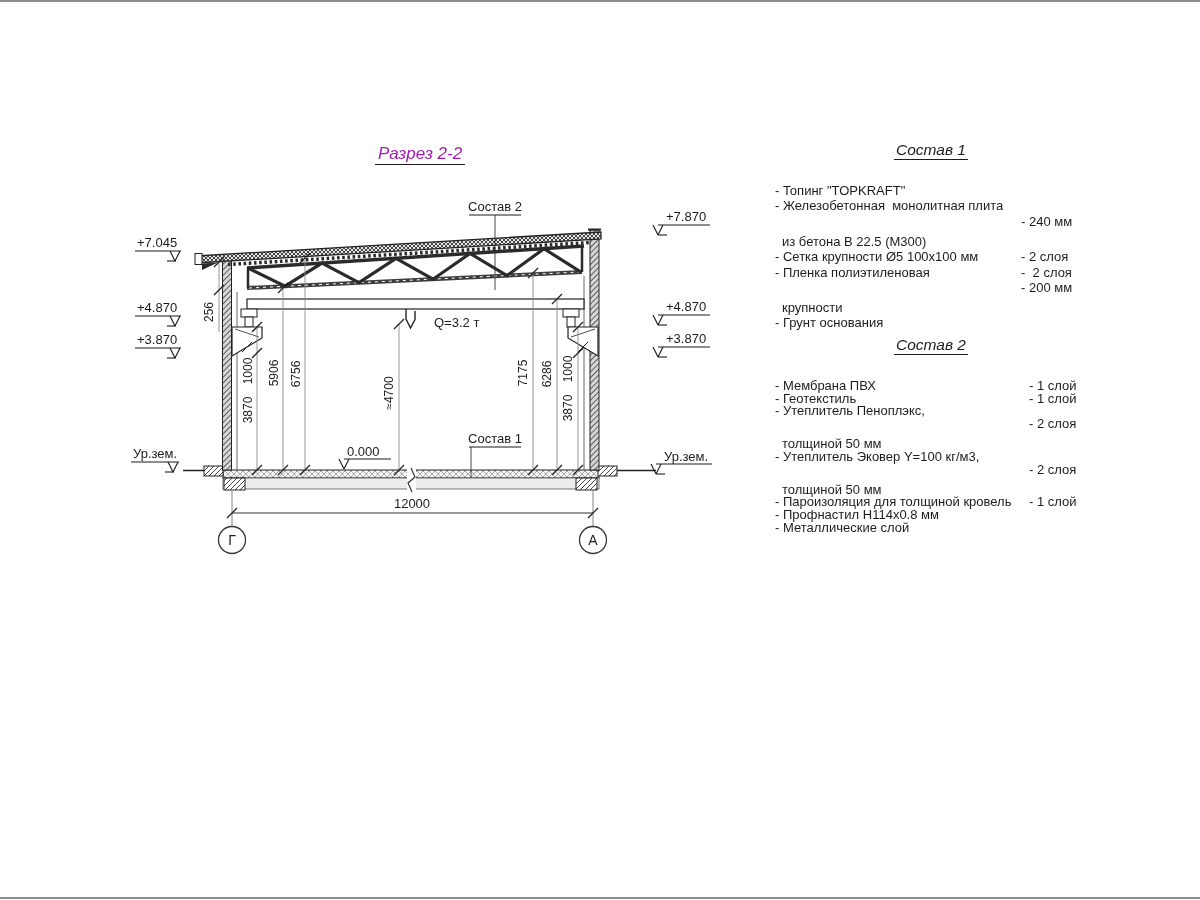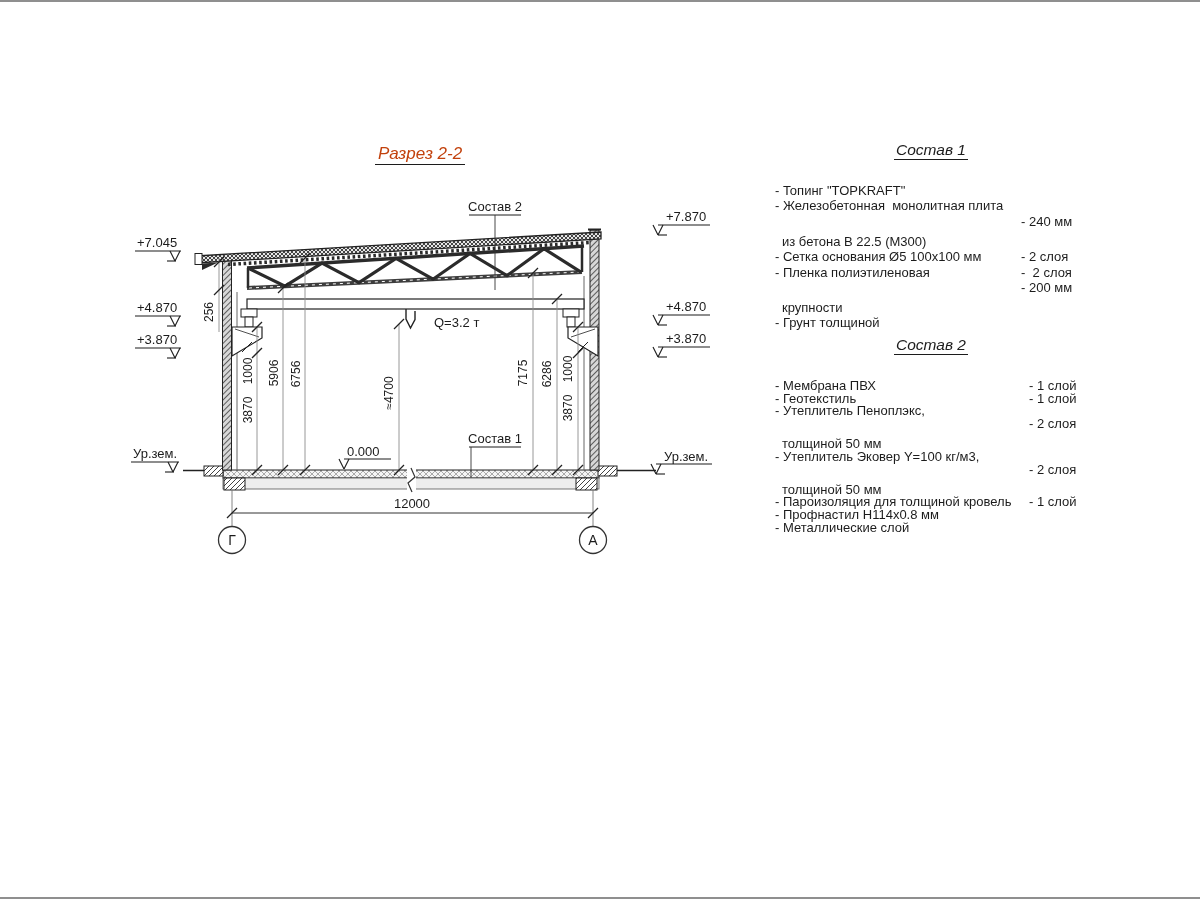--- a/index.html
+++ b/index.html
@@ -3,21 +3,21 @@
 <meta charset="utf-8">
 <style>
   html,body{margin:0;padding:0;background:#fff;width:1200px;height:900px;overflow:hidden;
     font-family:"Liberation Sans",sans-serif;}
   .page-edge{position:absolute;left:0;width:1200px;height:2px;background:#8f8f8f;}
   #edge-top{top:0;}
   #edge-bottom{top:897px;}
   #stage{position:relative;width:1200px;height:900px;}
   #drawing-svg{position:absolute;left:0;top:0;}
   #main-title{position:absolute;left:330px;top:144px;width:180px;text-align:center;
-    font-style:italic;font-size:17px;color:#c2410c;}
+    font-style:italic;font-size:17px;color:#a21caf;}
   #main-title span{border-bottom:1.5px solid #1c1c1c;padding:0 3px 1px;}
   .sostav{position:absolute;color:#1c1c1c;}
   #sostav1{left:775px;top:141px;width:312px;}
   #sostav2{left:775px;top:336px;width:312px;}
   .sostav-title{text-align:center;font-style:italic;font-size:15.5px;margin:0 0 24px 0;}
   #sostav2 .sostav-title{margin-bottom:26px;}
   .sostav-title span{border-bottom:1.2px solid #1c1c1c;padding:0 2px 1px;}
   .li-row{display:flex;font-size:13px;line-height:15.4px;white-space:pre;}
   #sostav2 .li-row{line-height:12.7px;}
   .li-row .v{margin-left:auto;width:66px;}
@@ -255,24 +255,24 @@
     <span>Разрез 2-2</span>
   </div>
 
   <div id="sostav1" class="sostav">
     <div class="sostav-title">
       <span>Состав 1</span>
     </div>
     <div class="li-row"><span class="t">- Топинг "TOPKRAFT"</span><span class="v"></span></div>
     <div class="li-row"><span class="t">- Железобетонная  монолитная плита</span><span class="v"></span></div>
     <div class="li-row cont"><span class="t">из бетона В 22.5 (М300)</span><span class="v">- 240 мм</span></div>
-    <div class="li-row"><span class="t">- Сетка основания Ø5 100x100 мм</span><span class="v">- 2 слоя</span></div>
+    <div class="li-row"><span class="t">- Сетка крупности Ø5 100x100 мм</span><span class="v">- 2 слоя</span></div>
     <div class="li-row"><span class="t">- Пленка полиэтиленовая</span><span class="v">-  2 слоя</span></div>
     <div class="li-row cont"><span class="t">крупности</span><span class="v">- 200 мм</span></div>
-    <div class="li-row"><span class="t">- Грунт толщиной</span><span class="v"></span></div>
+    <div class="li-row"><span class="t">- Грунт основания</span><span class="v"></span></div>
   </div>
 
   <div id="sostav2" class="sostav">
     <div class="sostav-title">
       <span>Состав 2</span>
     </div>
     <div class="li-row"><span class="t">- Мембрана ПВХ</span><span class="v">- 1 слой</span></div>
     <div class="li-row"><span class="t">- Геотекстиль</span><span class="v">- 1 слой</span></div>
     <div class="li-row"><span class="t">- Утеплитель Пеноплэкс,</span><span class="v"></span></div>
     <div class="li-row cont"><span class="t">толщиной 50 мм</span><span class="v">- 2 слоя</span></div>

